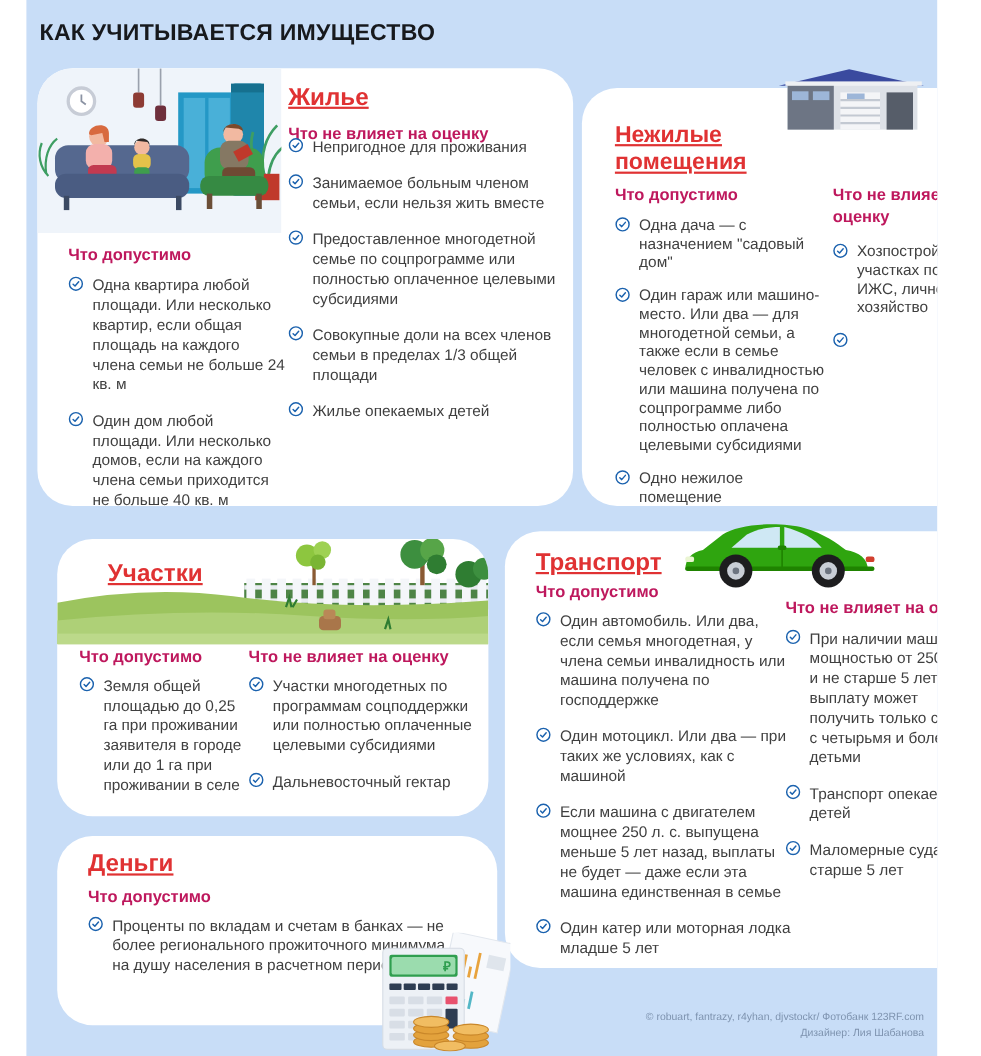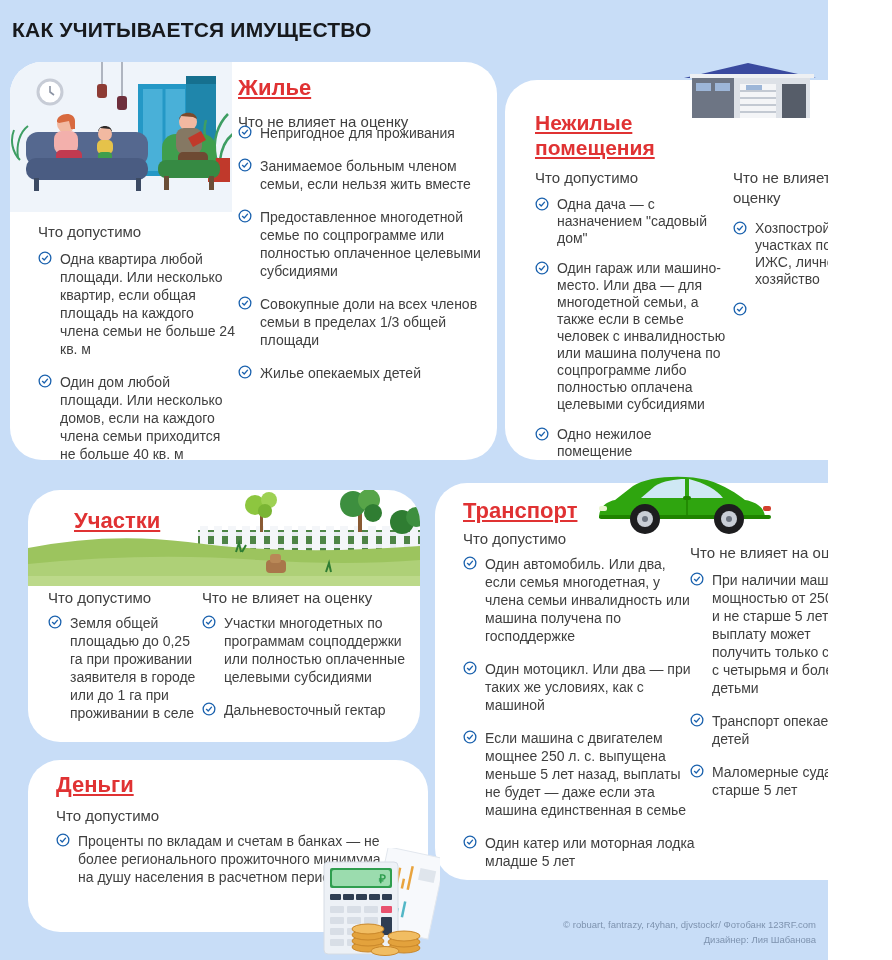--- a/index.html
+++ b/index.html
@@ -1,21 +1,21 @@
 <!DOCTYPE html>
 <html lang="ru"><head>
 <meta charset="utf-8">
 <style>
   html,body{margin:0;padding:0;}
   body{font-family:"Liberation Sans", sans-serif;}
-  .page{position:relative;width:828px;height:960px;background:#c8ddf7;overflow:hidden;}
+  .page{position:relative;width:828px;height:960px;background:#c8ddf7;overflow:hidden;margin-left:24px;}
   .page-title{position:absolute;left:12px;top:18px;font-size:21px;font-weight:800;color:#17191d;letter-spacing:.2px;}
   .card{position:absolute;background:#fff;border-radius:32px;z-index:1;}
   .red-title{color:#e03233;font-weight:800;font-size:22px;line-height:1.2;text-decoration:underline;}
-  .blue-head{color:#404040;font-weight:400;font-size:15px;line-height:1.3;margin-bottom:10px;}
+  .blue-head{color:#be185d;font-weight:700;font-size:15px;line-height:1.3;margin-bottom:10px;}
   .abs{position:absolute;}
   .item{display:flex;gap:8px;margin-bottom:15px;}
   .item .ck{flex:0 0 14px;width:14px;height:14px;margin-top:1px;}
   .item .tx{font-size:14px;line-height:18px;color:#3f3f3f;}
   .tight .item{margin-bottom:13px;}
   .tight .item .tx{line-height:17px;}
   .illu{position:absolute;z-index:2;}
   .illu-clip{overflow:hidden;border-top-left-radius:32px;}
   .footer{position:absolute;right:12px;top:918px;text-align:right;font-size:9.5px;line-height:1.55;color:#7e93af;z-index:3;}
 </style>

